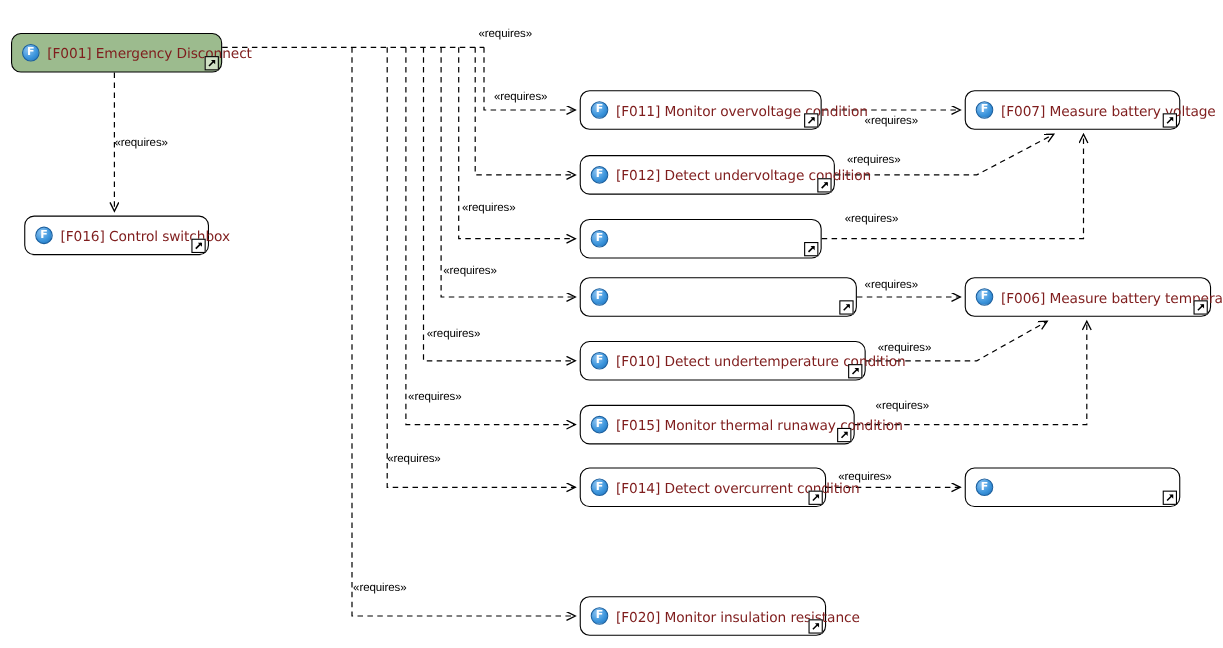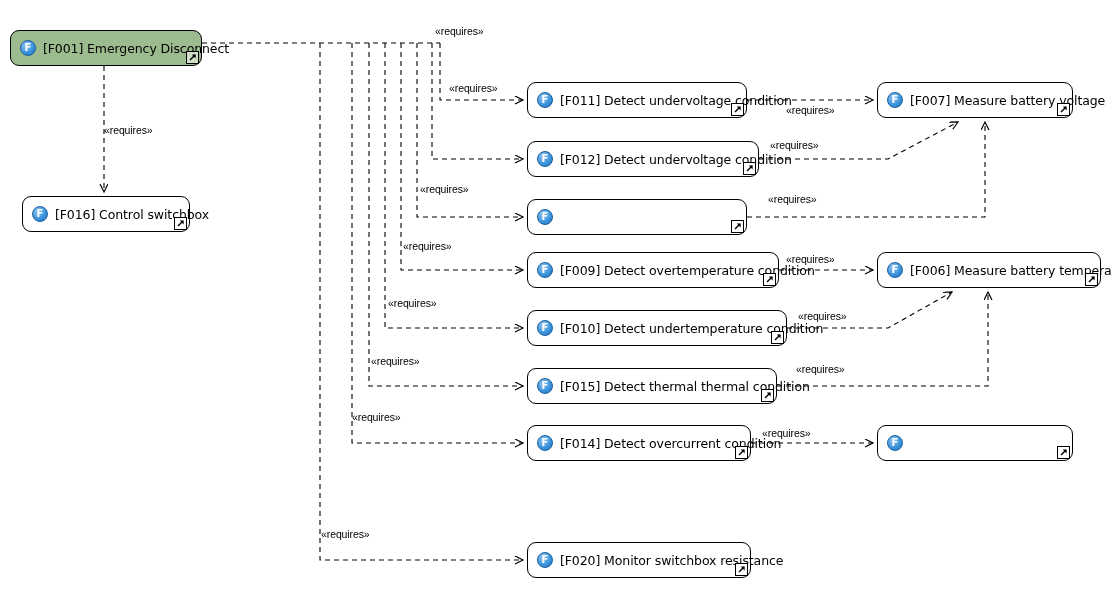--- a/index.html
+++ b/index.html
@@ -52,21 +52,21 @@
     font-weight: bold;
     line-height: 14px;
     text-align: center;
     font-family: "DejaVu Sans", "Liberation Sans", sans-serif;
     margin-right: 7px;
     position: relative;
     top: 0px;
   }
   .node .node-label {
     font-size: 12.5px;
-    color: #000000;
+    color: #7f1d1d;
     letter-spacing: -0.1px;
   }
   .node .hyperlink-badge {
     position: absolute;
     right: 2px;
     bottom: 1px;
     width: 13px;
     height: 13px;
     border: 1px solid #000000;
     background: #ffffff;
@@ -156,21 +156,21 @@
         <span class="node-label">[F016] Control switchbox</span>
         <span class="hyperlink-badge">
           <svg viewBox="0 0 11 11" xmlns="http://www.w3.org/2000/svg">
             <path d="M3 8 L8 3" stroke="#000" stroke-width="1.4" fill="none"></path>
             <path d="M4.8 2.6 L8.6 2.6 L8.6 6.4 Z" fill="#000"></path>
           </svg>
         </span>
       </div>
       <div class="node" style="left: 527px; top: 82px; width: 220px; height: 36px;">
         <span class="f-icon">F</span>
-        <span class="node-label">[F011] Detect undervoltage condition</span>
+        <span class="node-label">[F011] Monitor overvoltage condition</span>
         <span class="hyperlink-badge">
           <svg viewBox="0 0 11 11" xmlns="http://www.w3.org/2000/svg">
             <path d="M3 8 L8 3" stroke="#000" stroke-width="1.4" fill="none"></path>
             <path d="M4.8 2.6 L8.6 2.6 L8.6 6.4 Z" fill="#000"></path>
           </svg>
         </span>
       </div>
       <div class="node" style="left: 527px; top: 141px; width: 232px; height: 36px;">
         <span class="f-icon">F</span>
         <span class="node-label">[F012] Detect undervoltage condition</span>
@@ -185,61 +185,60 @@
         <span class="f-icon">F</span>
         <span class="hyperlink-badge">
           <svg viewBox="0 0 11 11" xmlns="http://www.w3.org/2000/svg">
             <path d="M3 8 L8 3" stroke="#000" stroke-width="1.4" fill="none"></path>
             <path d="M4.8 2.6 L8.6 2.6 L8.6 6.4 Z" fill="#000"></path>
           </svg>
         </span>
       </div>
       <div class="node" style="left: 527px; top: 252px; width: 252px; height: 36px;">
         <span class="f-icon">F</span>
-        <span class="node-label">[F009] Detect overtemperature condition</span>
         <span class="hyperlink-badge">
           <svg viewBox="0 0 11 11" xmlns="http://www.w3.org/2000/svg">
             <path d="M3 8 L8 3" stroke="#000" stroke-width="1.4" fill="none"></path>
             <path d="M4.8 2.6 L8.6 2.6 L8.6 6.4 Z" fill="#000"></path>
           </svg>
         </span>
       </div>
       <div class="node" style="left: 527px; top: 310px; width: 260px; height: 36px;">
         <span class="f-icon">F</span>
         <span class="node-label">[F010] Detect undertemperature condition</span>
         <span class="hyperlink-badge">
           <svg viewBox="0 0 11 11" xmlns="http://www.w3.org/2000/svg">
             <path d="M3 8 L8 3" stroke="#000" stroke-width="1.4" fill="none"></path>
             <path d="M4.8 2.6 L8.6 2.6 L8.6 6.4 Z" fill="#000"></path>
           </svg>
         </span>
       </div>
       <div class="node" style="left: 527px; top: 368px; width: 250px; height: 36px;">
         <span class="f-icon">F</span>
-        <span class="node-label">[F015] Detect thermal thermal condition</span>
+        <span class="node-label">[F015] Monitor thermal runaway condition</span>
         <span class="hyperlink-badge">
           <svg viewBox="0 0 11 11" xmlns="http://www.w3.org/2000/svg">
             <path d="M3 8 L8 3" stroke="#000" stroke-width="1.4" fill="none"></path>
             <path d="M4.8 2.6 L8.6 2.6 L8.6 6.4 Z" fill="#000"></path>
           </svg>
         </span>
       </div>
       <div class="node" style="left: 527px; top: 425px; width: 224px; height: 36px;">
         <span class="f-icon">F</span>
         <span class="node-label">[F014] Detect overcurrent condition</span>
         <span class="hyperlink-badge">
           <svg viewBox="0 0 11 11" xmlns="http://www.w3.org/2000/svg">
             <path d="M3 8 L8 3" stroke="#000" stroke-width="1.4" fill="none"></path>
             <path d="M4.8 2.6 L8.6 2.6 L8.6 6.4 Z" fill="#000"></path>
           </svg>
         </span>
       </div>
       <div class="node" style="left: 527px; top: 542px; width: 224px; height: 36px;">
         <span class="f-icon">F</span>
-        <span class="node-label">[F020] Monitor switchbox resistance</span>
+        <span class="node-label">[F020] Monitor insulation resistance</span>
         <span class="hyperlink-badge">
           <svg viewBox="0 0 11 11" xmlns="http://www.w3.org/2000/svg">
             <path d="M3 8 L8 3" stroke="#000" stroke-width="1.4" fill="none"></path>
             <path d="M4.8 2.6 L8.6 2.6 L8.6 6.4 Z" fill="#000"></path>
           </svg>
         </span>
       </div>
       <div class="node" style="left: 877px; top: 82px; width: 196px; height: 36px;">
         <span class="f-icon">F</span>
         <span class="node-label">[F007] Measure battery voltage</span>

